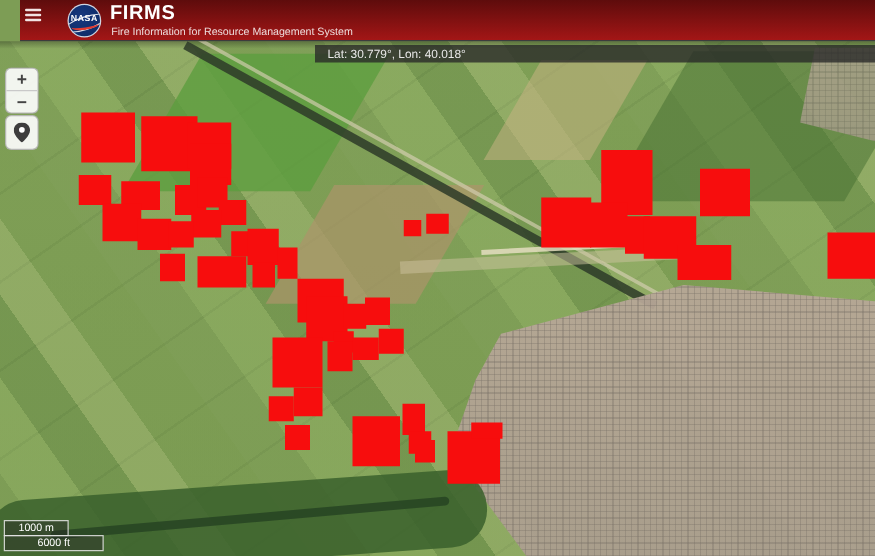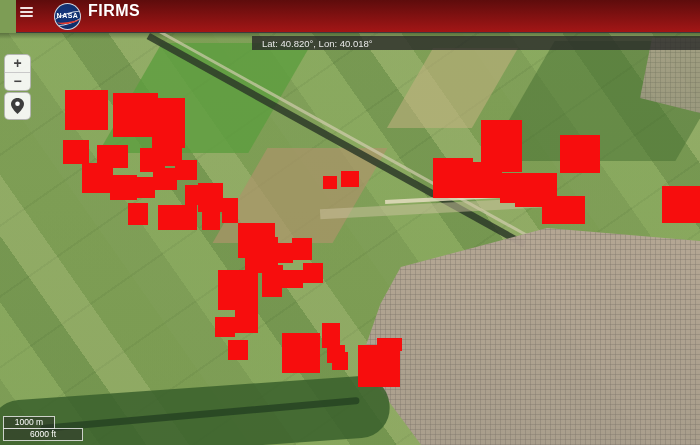--- a/index.html
+++ b/index.html
@@ -160,24 +160,25 @@
     <span></span>
       <span></span>
       <span></span>
   </div>
   <div id="nasa-logo">
     <div class="orbit"></div>
     <div class="swoosh"></div>
     <div class="nasa-text">NASA</div>
   </div>
   <div id="app-title">FIRMS</div>
+  <div id="app-subtitle">Fire Information for Resource Management System</div>
 </div>
 
 <div id="statusbar">
-  <span>Lat: 40.820°, Lon: 40.018°</span>
+  <span>Lat: 30.779°, Lon: 40.018°</span>
 </div>
 
 <div id="zoom-control">
   <div class="zoom-btn">+</div>
   <div class="zoom-divider"></div>
   <div class="zoom-btn">−</div>
 </div>
 <div id="locate-btn">
   <svg width="13" height="16" viewBox="0 0 13 16">
     <path d="M6.5 0C2.9 0 0 2.7 0 6.1 0 10.6 6.5 16 6.5 16S13 10.6 13 6.1C13 2.7 10.1 0 6.5 0z" fill="#3d3d3d"></path>

